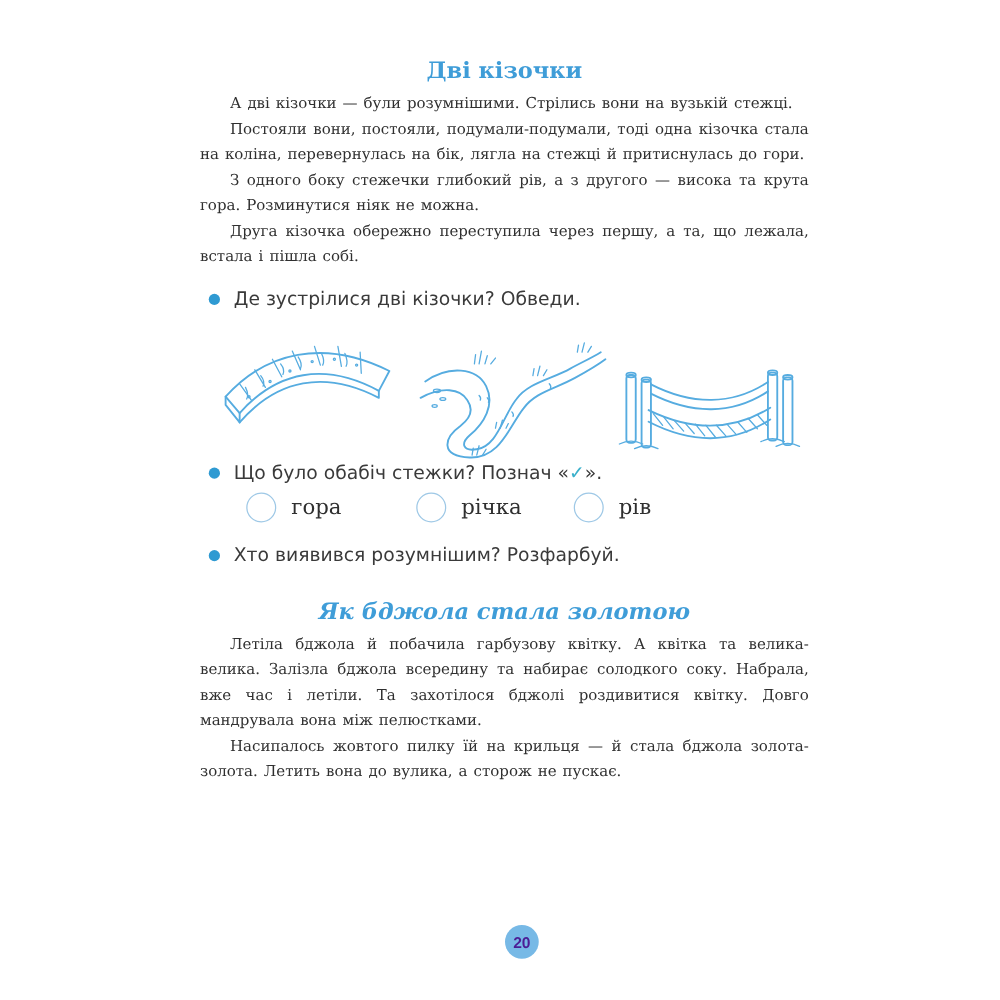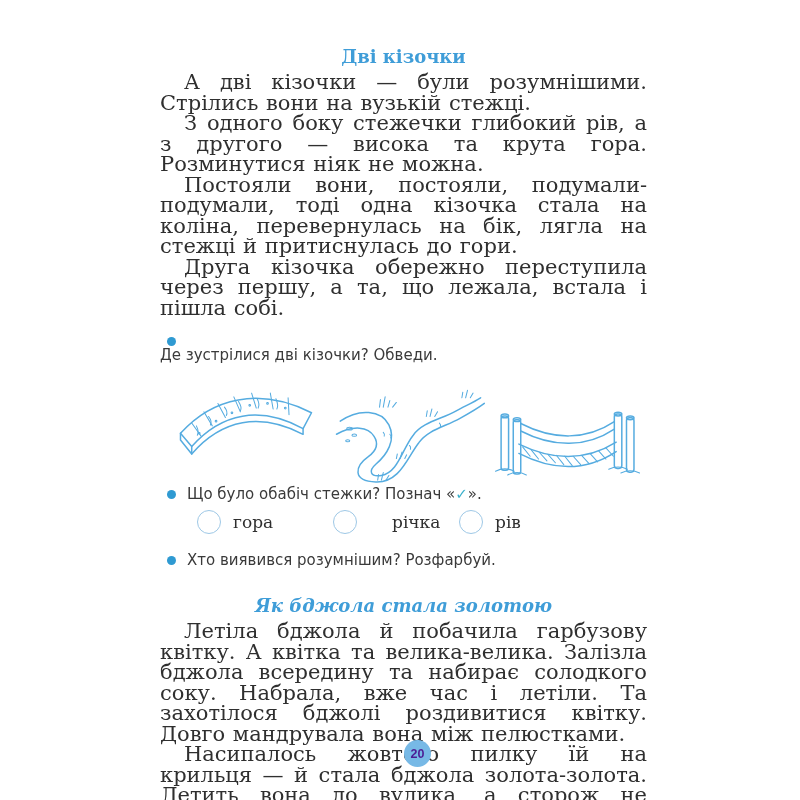--- a/index.html
+++ b/index.html
@@ -18,21 +18,21 @@
   .story-title{
     text-align:center;
     font-size:18px;
     line-height:22px;
     font-weight:bold;
     color:var(--title-blue,#3f9dd8);
     margin:0 0 4px 0;
   }
   .body-text p{
     margin:0;
-    font-size:21px;
+    font-size:12px;
     line-height:20.5px;
     color:var(--text-col,#2f2f2f);
     text-align:justify;
     text-indent:24px;
     word-spacing:1px;
   }
   .author{
     margin-top:3px;
     text-align:right;
     font-style:italic;
@@ -48,21 +48,21 @@
     line-height:19px;
     color:#3a3a3a;
   }
   .task .bullet{
     flex:0 0 auto;
     width:9px;height:9px;
     border-radius:50%;
     background:var(--bullet-blue,#2f9ad2);
     margin:5px 11px 0 7px;
   }
-  .task1{margin-top:14px;flex-direction:column;}
+  .task1{margin-top:14px;}
   .task2{margin-top:0;}
   .task3{margin-top:15px;}
   .check{
     color:var(--check-teal,#3ab0cb);
     font-weight:bold;
     font-size:15px;
   }
   .art-row{
     margin-top:7px;
     height:113px;
@@ -98,21 +98,21 @@
     border:1.4px solid #9ec8e6;
     background:#ffffff;
     box-sizing:border-box;
   }
   .option .olabel{
     margin-left:12px;
     font-size:17px;
     color:var(--text-col,#2f2f2f);
   }
   .opt0{left:37px;}
-  .opt1{left:173px;gap:23px;}
+  .opt1{left:173px;}
   .opt2{left:299px;}
   .story2-title{margin-top:25px;font-style:italic;}
   .page-number{
     position:absolute;
     left:404px;top:740px;
     width:27px;height:27px;
     border-radius:50%;
     background:var(--circle-blue,#77b9e6);
     color:#4c1d95;
     font-family:Liberation Sans, sans-serif;
@@ -126,22 +126,22 @@
 </head>
 <body>
 
 <div class="page">
   <div class="content">
 
     <h2 class="story-title">Дві кізочки</h2>
 
     <div class="body-text">
       <p>А дві кізочки — були розумнішими. Стрілись вони на вузькій стежці.</p>
+      <p>Постояли вони, постояли, подумали-подумали, тоді одна кізочка стала на коліна, перевернулась на бік, лягла на стежці й притиснулась до гори.</p>
       <p>З одного боку стежечки глибокий рів, а з другого — висока та крута гора. Розминутися ніяк не можна.</p>
-      <p>Постояли вони, постояли, подумали-подумали, тоді одна кізочка стала на коліна, перевернулась на бік, лягла на стежці й притиснулась до гори.</p>
       <p>Друга кізочка обережно переступила через першу, а та, що лежала, встала і пішла собі.</p>
     </div>
 
 
     <div class="task task1">
       <span class="bullet"></span>
       <span>Де зустрілися дві кізочки? Обведи.</span>
     </div>
 
     <div class="art-row">

